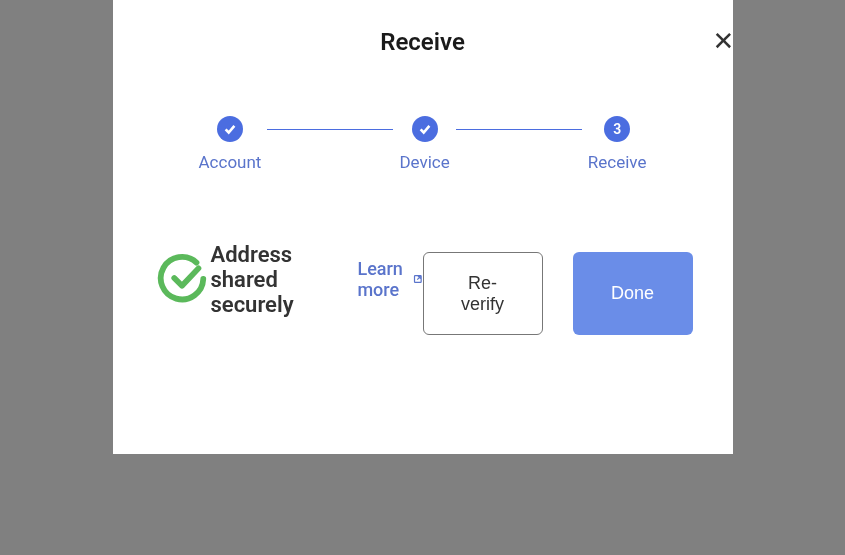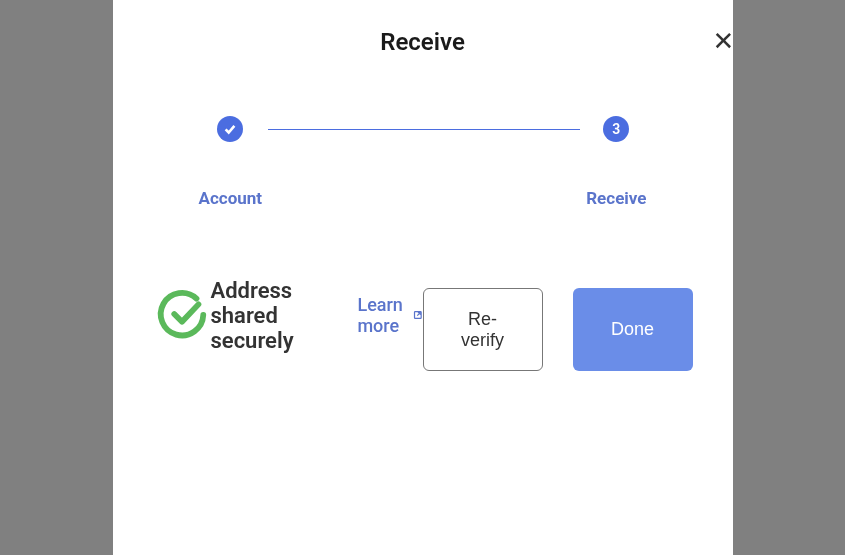--- a/index.html
+++ b/index.html
@@ -8,21 +8,21 @@
       background: #808080;
       width: 845px;
       height: 555px;
       overflow: hidden;
       display: flex;
       justify-content: center;
     }
     .modal {
       background: #ffffff;
       width: 620px;
-      height: 555px;
+      height: 454px;
       position: relative;
       padding: 28px 40px 20px 40px;
     }
     .modal-title {
       text-align: center;
       font-size: 24px;
       font-weight: 600;
       color: #1a1a1a;
       margin-bottom: 60px;
     }
@@ -70,23 +70,22 @@
     .step-circle svg {
       width: 14px;
       height: 14px;
       stroke: #fff;
       stroke-width: 3;
       fill: none;
     }
     .step-label {
       color: #5a74cb;
       font-size: 17px;
-      font-weight: 700;
+      font-weight: 400;
       white-space: nowrap;
-      margin-top: 36px;
     }
     .step-line {
       position: absolute;
       top: 13px;
       left: 20px;
       right: 20px;
       height: 1px;
       background: #4b6de0;
       z-index: 1;
     }
@@ -167,20 +166,28 @@
 
     <div class="step">
       <div class="step-circle">
         <svg viewBox="0 0 16 16">
             <polyline points="3,8.5 6.5,12 13,4.5"></polyline>
           </svg>
       </div>
       <div class="step-label">Account</div>
     </div>
 
+    <div class="step">
+      <div class="step-circle">
+        <svg viewBox="0 0 16 16">
+            <polyline points="3,8.5 6.5,12 13,4.5"></polyline>
+          </svg>
+      </div>
+      <div class="step-label">Device</div>
+    </div>
 
     <div class="step">
       <div class="step-circle">
         <span>3</span>
       </div>
       <div class="step-label">Receive</div>
     </div>
   </div>
 
   <div class="success-area">

